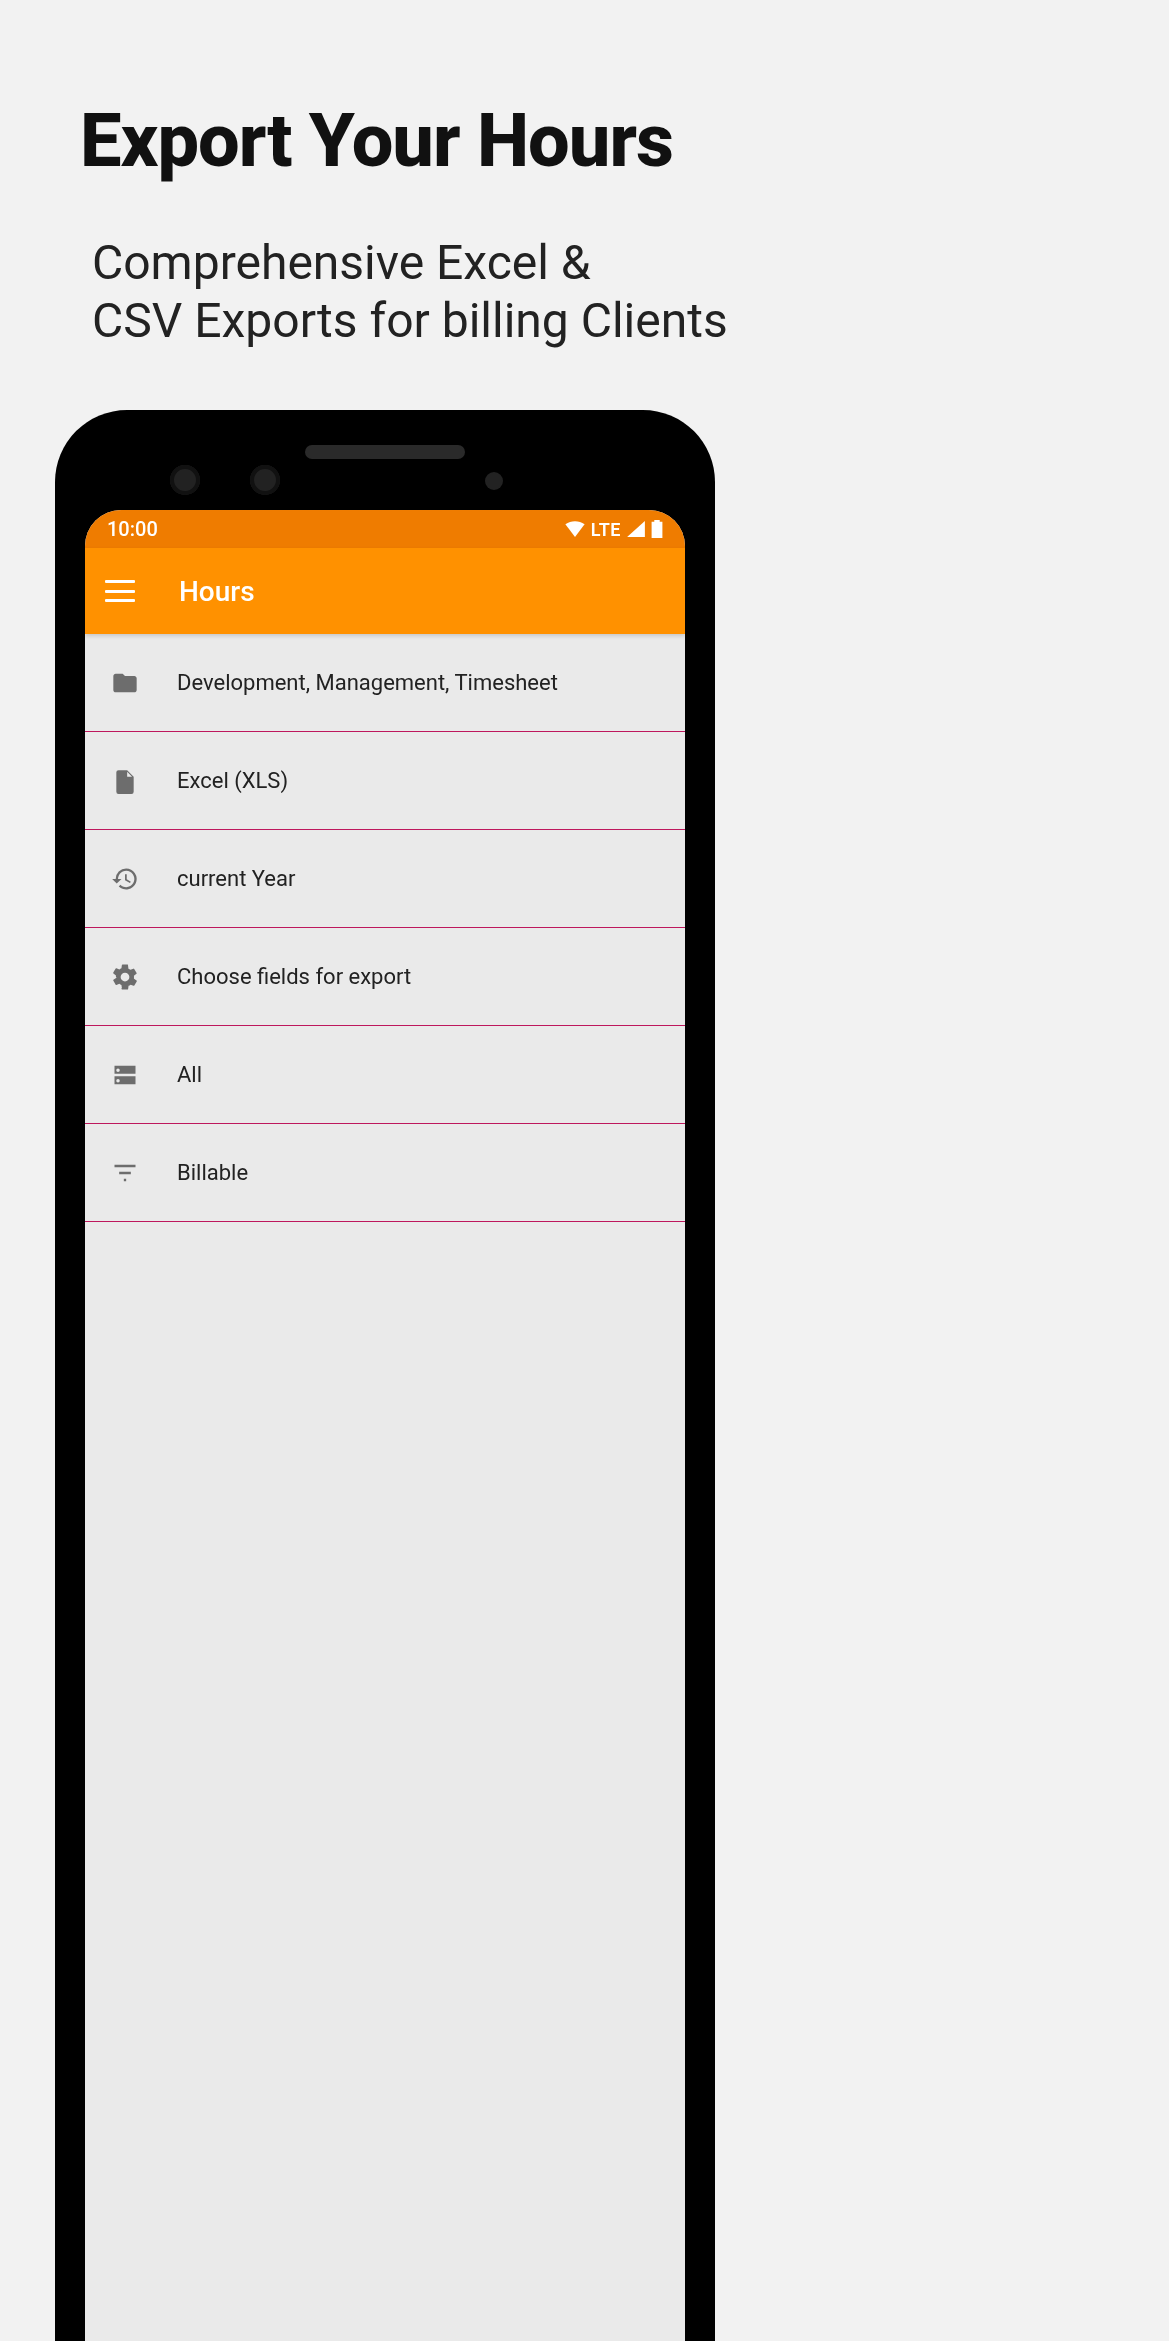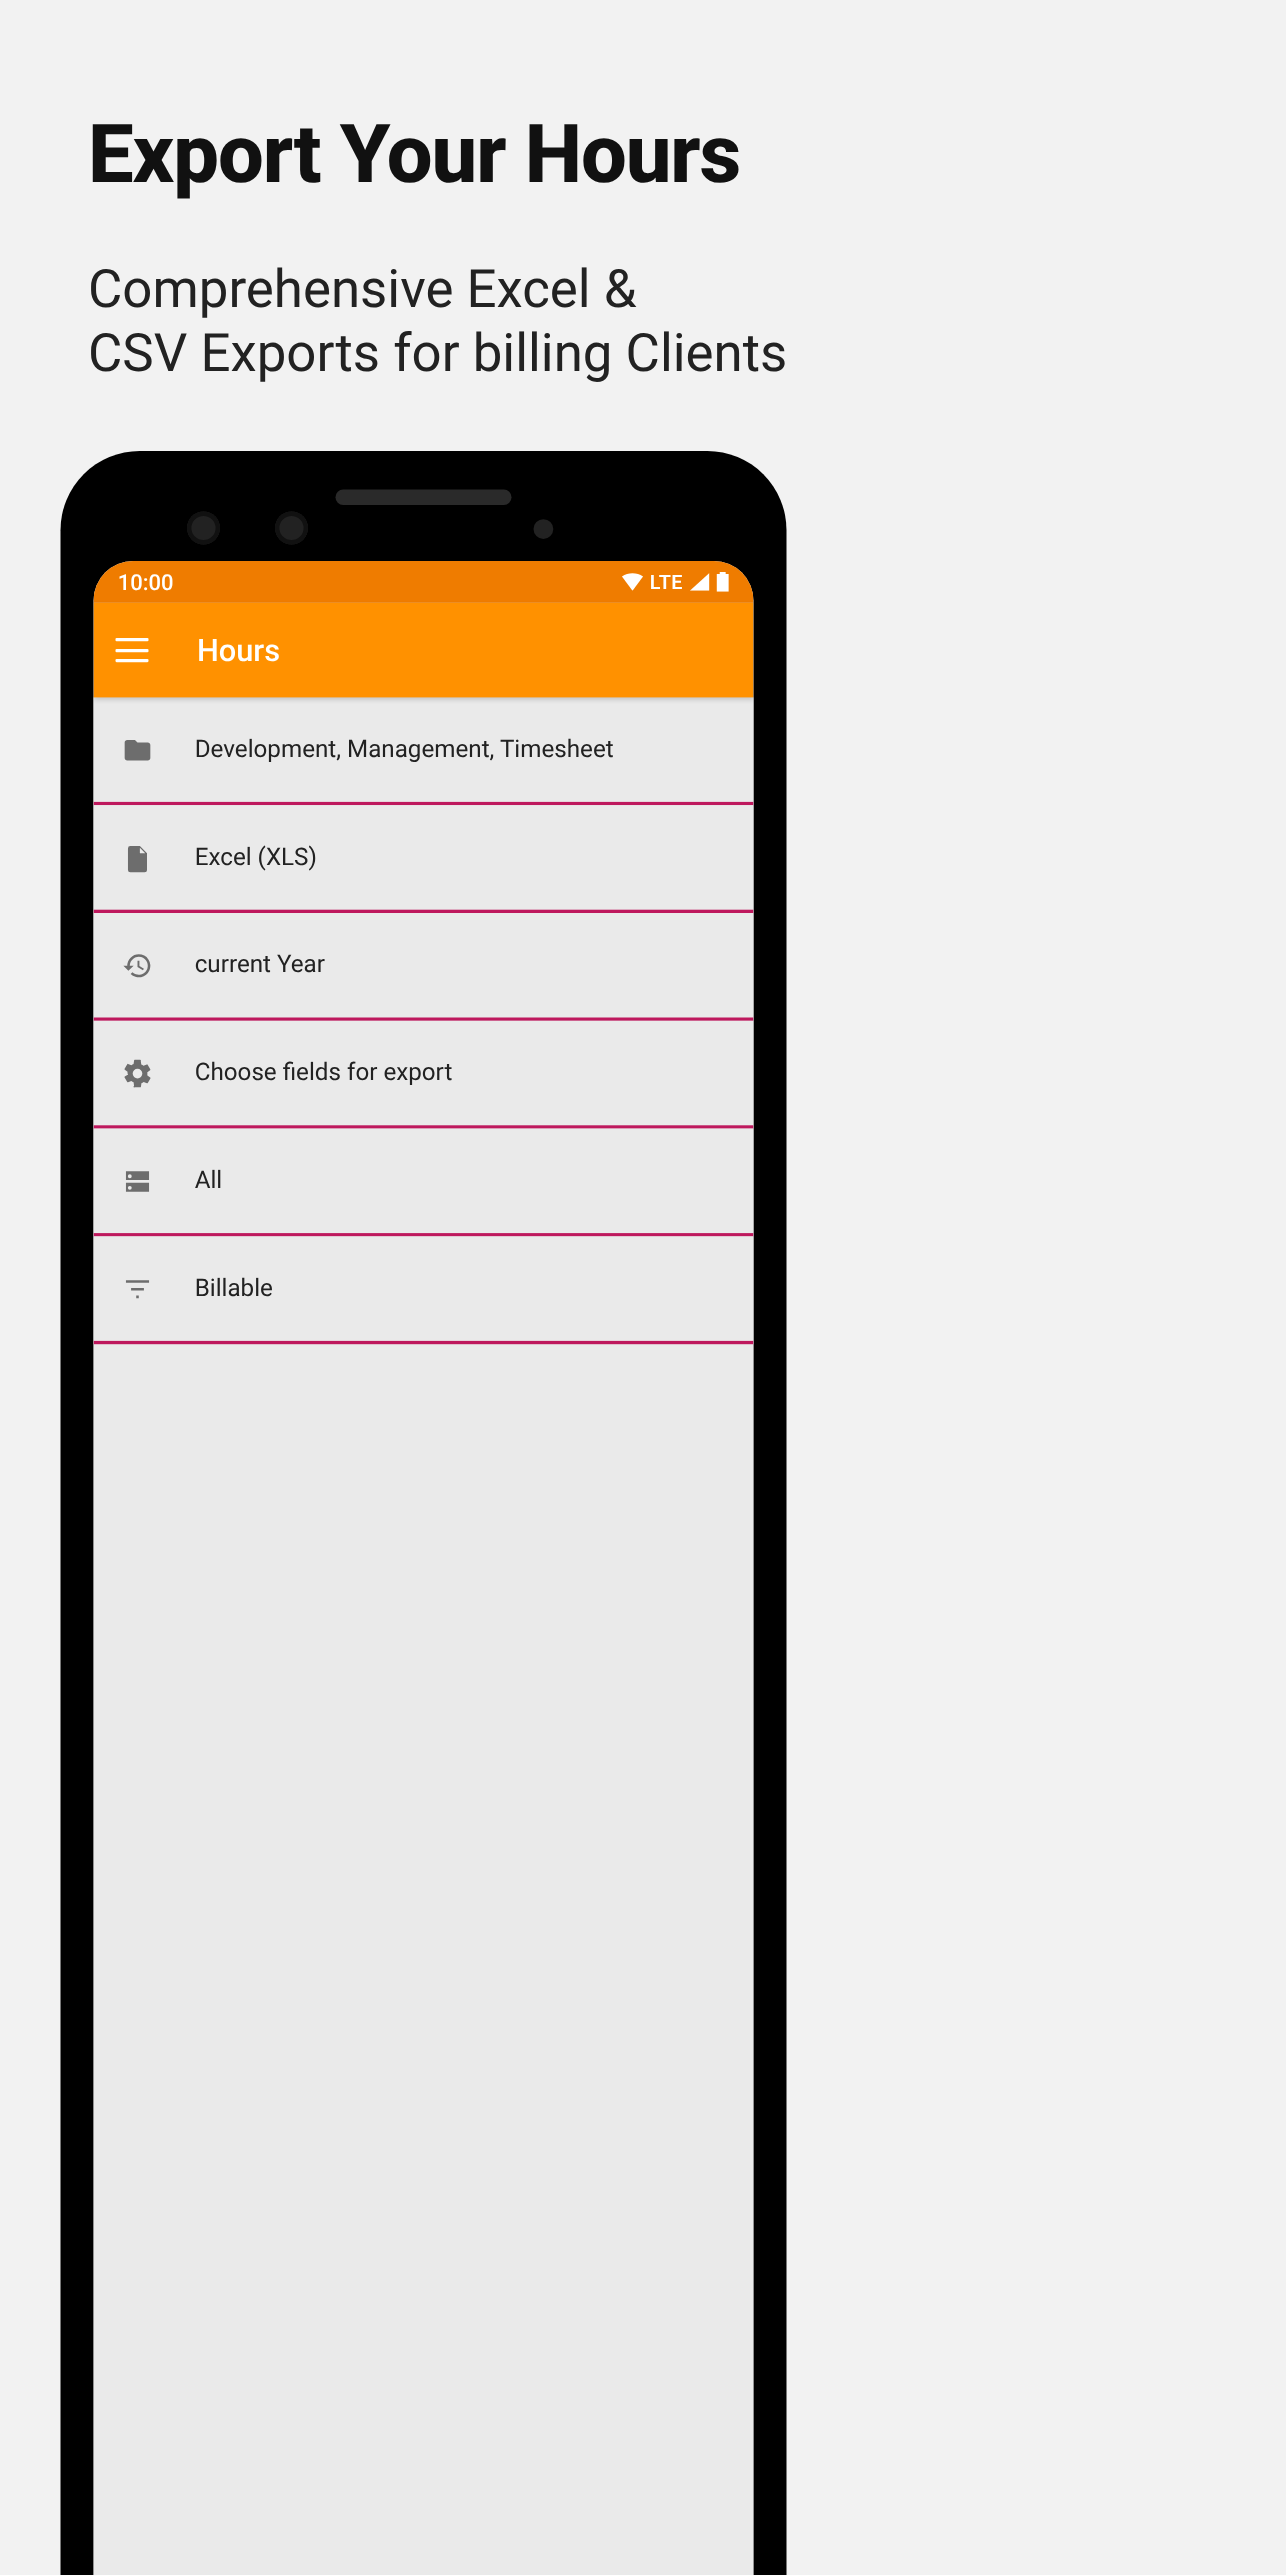--- a/index.html
+++ b/index.html
@@ -20,20 +20,21 @@
     font-weight: 800;
     color: #111;
     letter-spacing: -1px;
   }
   .marketing-subtitle {
     margin-top: 50px;
     font-size: 48px;
     font-weight: 400;
     color: #222;
     line-height: 1.2;
+    margin-left: 12px;
   }
 
   
   .phone {
     position: absolute;
     left: 55px;
     top: 410px;
     width: 660px;
     height: 1931px; 
     background: #000;
@@ -107,21 +108,21 @@
     flex-direction: column;
     justify-content: space-between;
     cursor: pointer;
   }
   .hamburger span { display:block; height:3px; background:#fff; border-radius:1px; }
   .app-bar-title { font-size: 28px; font-weight: 500; }
 
   .list { flex: 1; background: #eaeaea; }
   .list-item {
     height: 98px;
-    border-bottom: 3px solid #be185d;
+    border-bottom: 1px solid #be185d;
     display: flex;
     align-items: center;
     padding: 15px 24px;
     gap: 36px;
     cursor: pointer;
     background: #eaeaea;
   }
   .list-item .icon {
     width: 32px;
     height: 32px;

